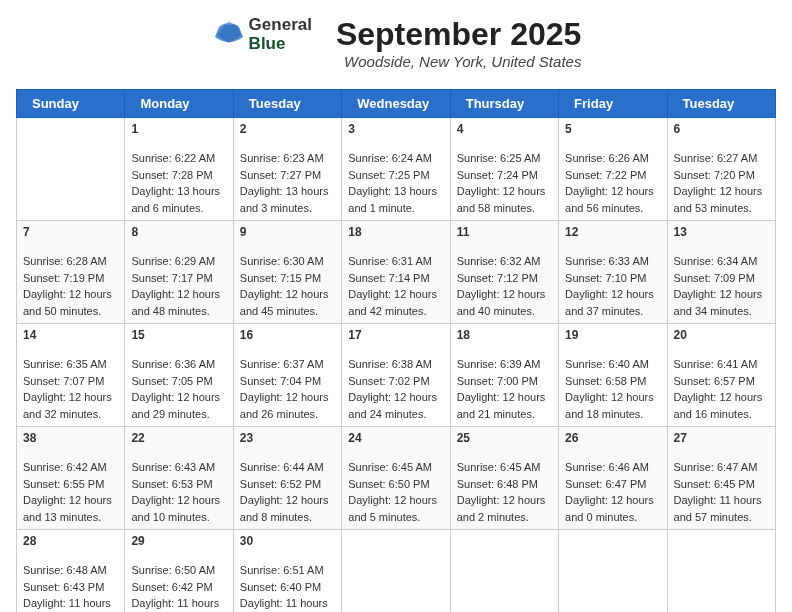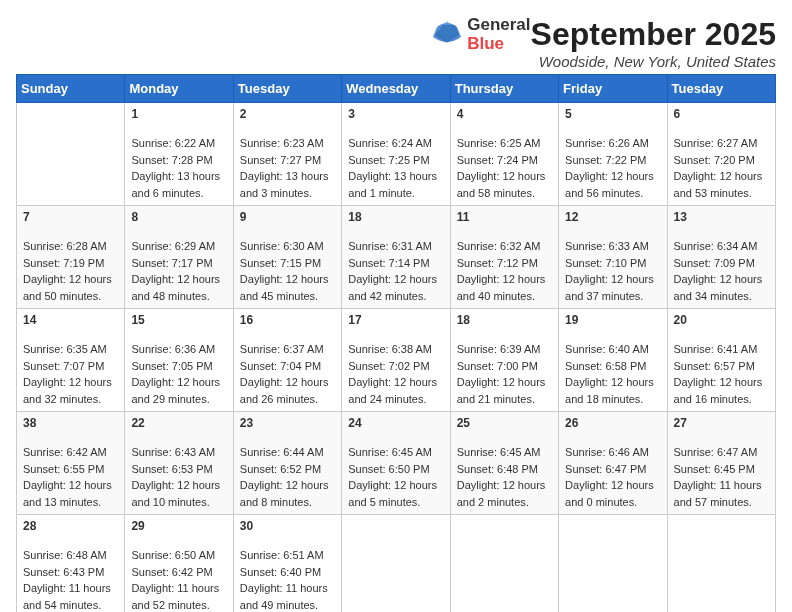--- a/index.html
+++ b/index.html
@@ -5,23 +5,24 @@
     * { box-sizing: border-box; margin: 0; padding: 0; }
     body {
       font-family: Arial, sans-serif;
       background: #fff;
       width: 792px;
       min-height: 612px;
       padding: 16px;
     }
     .header {
       display: flex;
-      justify-content: flex-end;
+      justify-content: center;
       align-items: flex-start;
-      margin-bottom: 4px;
+      margin-bottom: 19px;
+      gap: 24px;
     }
     .title-block {
       text-align: right;
     }
     .main-title {
       font-size: 32px;
       font-weight: bold;
       color: #222;
     }
     .subtitle {
@@ -32,21 +33,21 @@
     .calendar {
       width: 100%;
       border-collapse: collapse;
       border: 1px solid #ccc;
     }
     .calendar th {
       background: #2a6fc9;
       color: #fff;
       font-size: 13px;
       font-weight: bold;
-      padding: 6px 4px;
+      padding: 6px 15px;
       text-align: left;
       border: 1px solid #1a5fb8;
     }
     .calendar td {
       vertical-align: top;
       border: 1px solid #ccc;
       padding: 4px 6px;
       font-size: 11px;
       color: #333;
       width: calc(100% / 7);
@@ -93,21 +94,21 @@
   <div class="logo-wrapper">
     <div class="logo-row">
       <svg width="36" height="36" viewBox="0 0 36 36">
         <rect width="36" height="36" fill="none"></rect>
         <path d="M8 10 Q18 2 28 10 L32 20 Q18 30 4 20 Z" fill="#2a6fc9" opacity="0.8"></path>
         <path d="M18 4 L28 14 L18 24 L8 14 Z" fill="#5599dd" opacity="0.6"></path>
         <path d="M14 8 L26 8 L30 18 L18 26 L6 18 Z" fill="#1a5fa8" opacity="0.5"></path>
       </svg>
       <div class="logo-label">
         <span style="font-size:17px;font-weight:bold;color:#333;">General</span>
-        <span style="font-size:17px;font-weight:bold;color:#ef4444;">Blue</span>
+        <span style="font-size:17px;font-weight:bold;color:#14532d;">Blue</span>
       </div>
     </div>
   </div>
   <div class="title-block">
     <div class="main-title">September 2025</div>
     <div class="subtitle">Woodside, New York, United States</div>
   </div>
 </div>
 
 <table class="calendar">

